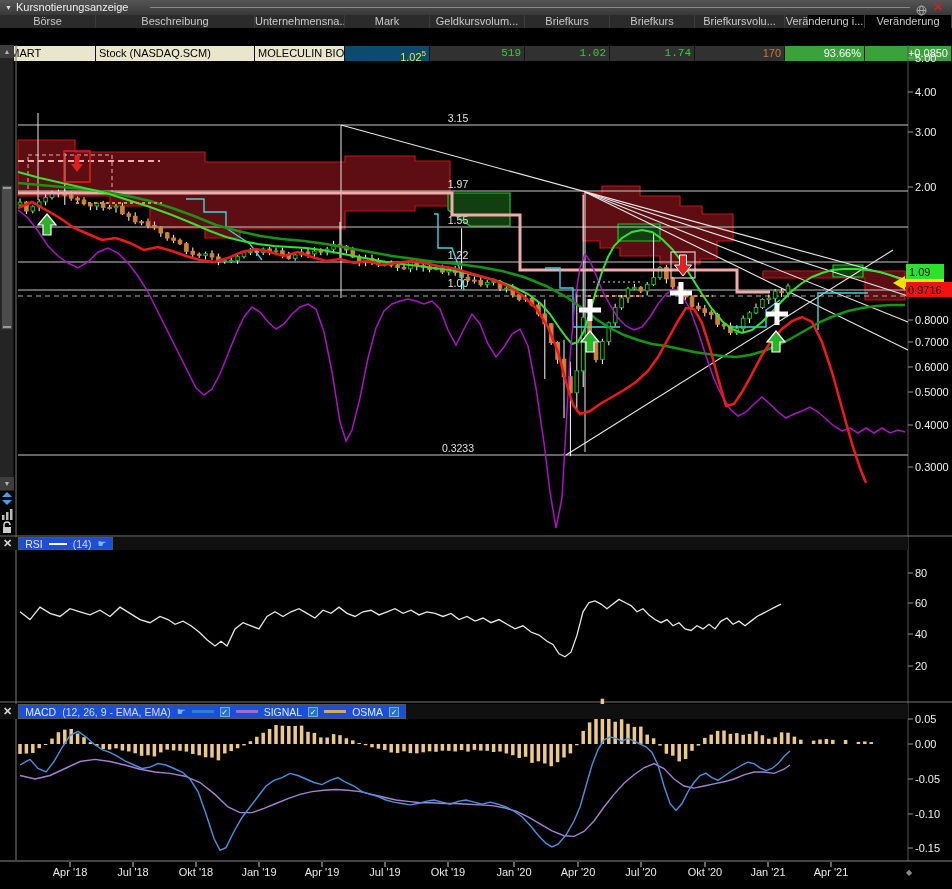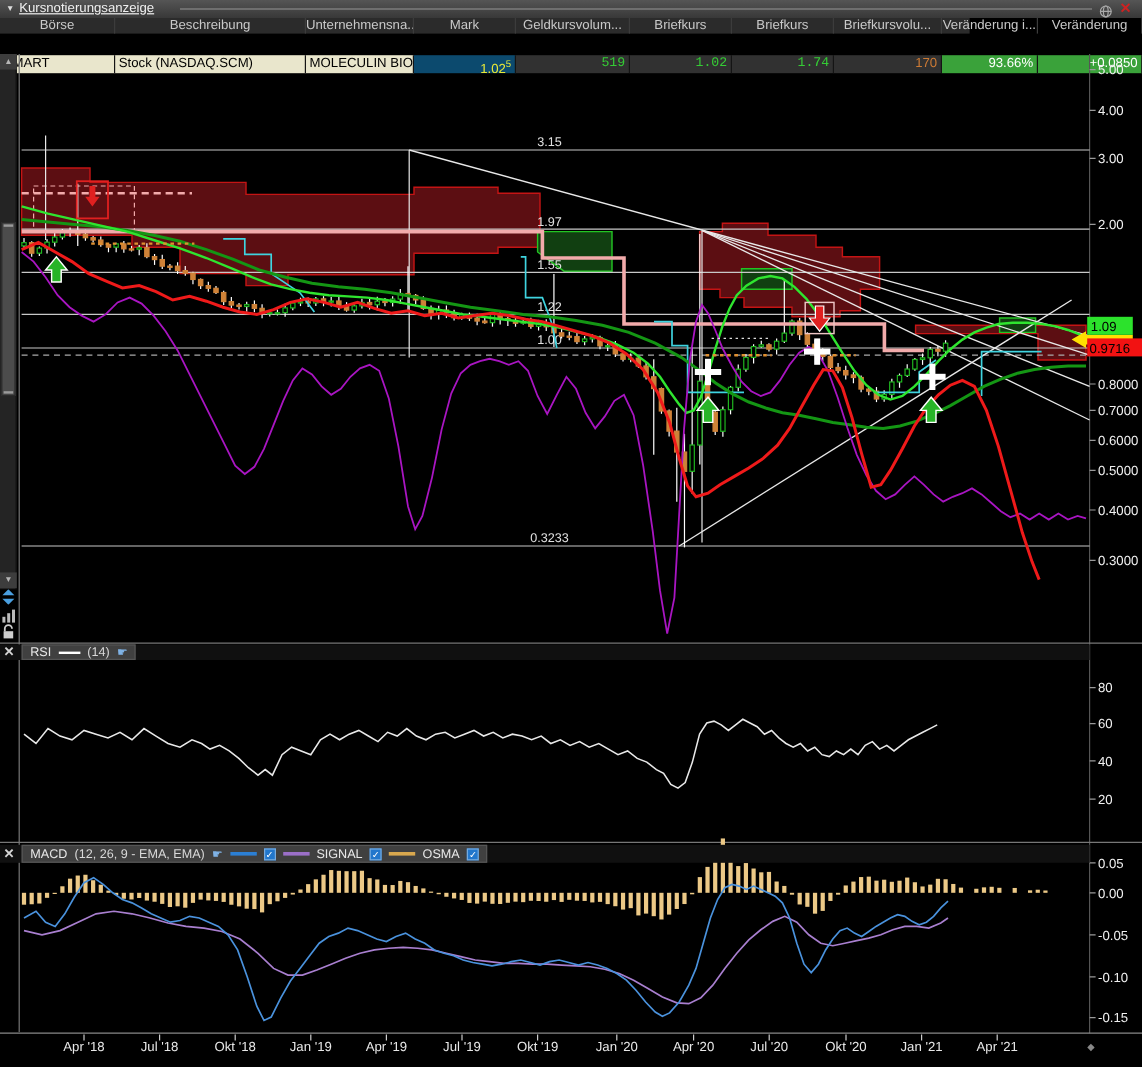--- a/index.html
+++ b/index.html
@@ -2,21 +2,21 @@
 <html><head>
 <meta charset="utf-8">
 <style>
   html,body{margin:0;padding:0;background:#000;}
   *{box-sizing:border-box;font-family:"Liberation Sans",sans-serif;}
   .screen{position:relative;width:952px;height:889px;background:#000;overflow:hidden;}
   
   .titlebar{position:absolute;top:0;left:0;width:952px;height:15px;
     background:linear-gradient(#555,#383838);display:flex;align-items:center;}
   .titlebar .tri{color:#ddd;font-size:7px;margin:0 4px 0 5px;}
-  .titlebar .ttl{color:#f0f0f0;font-size:11px;line-height:11px;text-decoration:underline;}
+  .titlebar .ttl{color:#f0f0f0;font-size:11px;line-height:11px;}
   .titlebar .rule{position:absolute;left:150px;width:760px;top:7px;height:1px;background:#8a8a8a;}
   .titlebar .globe{position:absolute;left:916px;top:2px;}
   .titlebar .closex{position:absolute;left:933px;top:0px;color:#cc2222;font-weight:bold;font-size:12px;}
   .qhead{position:absolute;top:15px;left:0;width:808px;height:13px;background:#2b2b2b;display:grid;
     grid-template-columns:96px 159px 90px 85px 95px 85px 85px 90px 80px 87px;}
   .qhead div{color:#c9c9c9;font-size:11px;line-height:13px;text-align:center;overflow:hidden;white-space:nowrap;border-right:1px solid #3c3c3c;}
   .qrow{position:absolute;top:46px;left:0;width:780px;height:15px;display:grid;
     grid-template-columns:96px 159px 90px 85px 95px 85px 85px 90px 80px 87px;}
   .qrow div{font-size:11px;line-height:15px;padding:0 3px;white-space:nowrap;overflow:hidden;border-right:1px solid #141414;}
   .c-beige{background:#e9e6cc;color:#000;text-align:left;}
@@ -29,21 +29,21 @@
   
   .vscroll{position:absolute;left:0;top:45px;width:14px;height:446px;background:#242424;border-right:1px solid #111;}
   .vbtn{position:absolute;left:0;width:14px;height:13px;background:#3d3d3d;color:#b5b5b5;font-size:7px;text-align:center;line-height:13px;}
   .vthumb{position:absolute;left:1px;top:140px;width:12px;height:145px;background:#4c4c4c;border:1px solid #2a2a2a;}
   .vthumb:before,.vthumb:after{content:"";position:absolute;left:1px;right:1px;height:2px;background:#9a9a9a;}
   .vthumb:before{top:1px}.vthumb:after{bottom:1px}
   .lefticons{position:absolute;left:0;top:491px;width:14px;height:44px;}
   
   .phead{position:absolute;left:0;width:908px;background:#101010;display:flex;align-items:center;}
   .phead .xico{color:#d5d5d5;font-weight:bold;font-size:11px;margin:0 6px 0 3px;}
-  .chip{display:flex;align-items:center;background:#404040;border:1px solid #555;height:100%;padding:0 6px;gap:6px;}
+  .chip{display:flex;align-items:center;background:#1d4ed8;border:1px solid #555;height:100%;padding:0 6px;gap:6px;}
   .chip .lab{color:#e8e8e8;font-size:10.5px;}
   .chip .par{color:#d8d8d8;font-size:10.5px;}
   .swatch{display:inline-block;width:18px;height:2px;}
   .hand{color:#7fb2e5;font-size:10px;}
   .cbx{display:inline-block;width:10px;height:10px;background:#2277cc;border:1px solid #77aadd;
     color:#fff;font-size:8px;line-height:10px;text-align:center;}
   svg text{font-family:"Liberation Sans",sans-serif;}
 </style>
 </head>
 <body>

